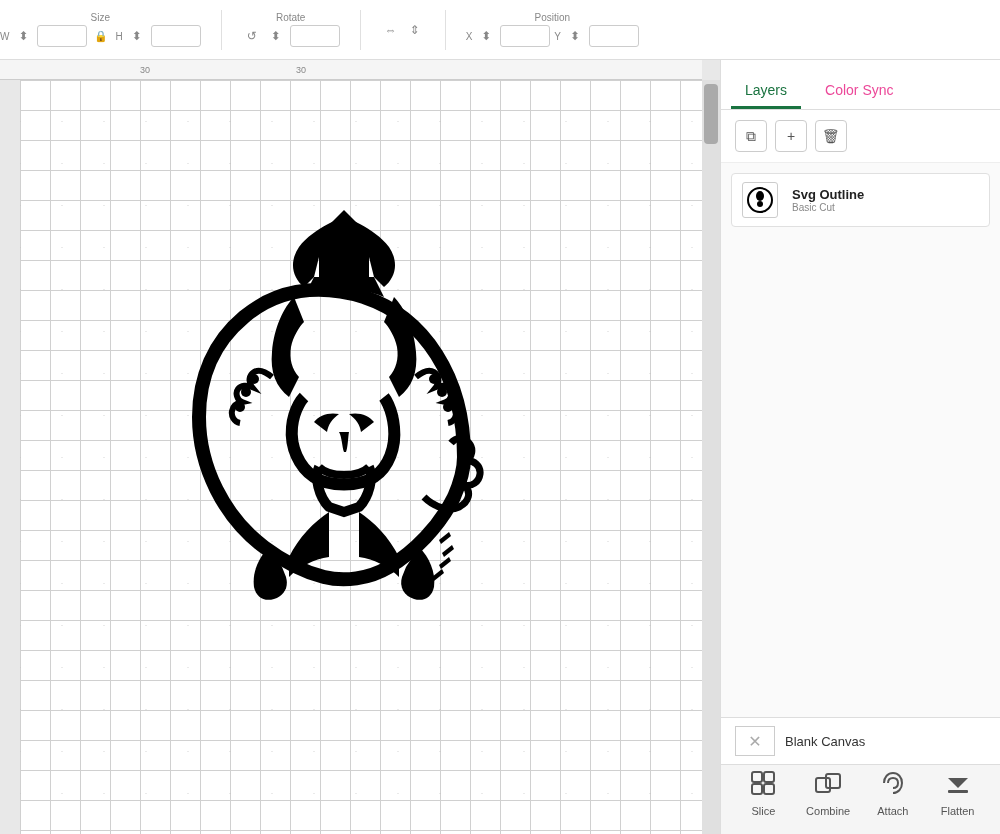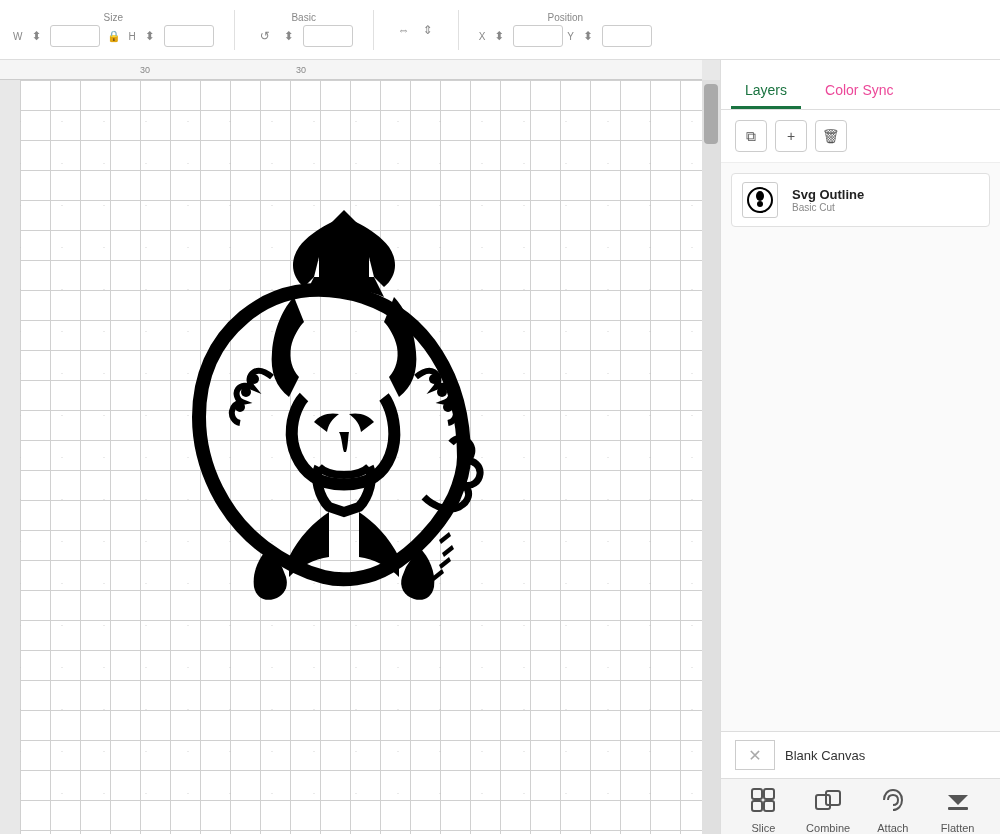--- a/index.html
+++ b/index.html
@@ -5,21 +5,21 @@
     * { box-sizing: border-box; margin: 0; padding: 0; }
     body { font-family: Arial, sans-serif; background: #f0f0f0; width: 1000px; height: 834px; overflow: hidden; display: flex; flex-direction: column; }
 
     
     .toolbar {
       height: 60px;
       background: #fff;
       border-bottom: 1px solid #ddd;
       display: flex;
       align-items: center;
-      padding: 0 13px;
+      padding: 0 0;
       gap: 20px;
       flex-shrink: 0;
     }
     .toolbar-group {
       display: flex;
       flex-direction: column;
       align-items: center;
       gap: 2px;
     }
     .toolbar-label {
@@ -270,25 +270,25 @@
       color: #aaa;
     }
     .canvas-label {
       font-size: 13px;
       color: #333;
       text-align: right;
     }
 
     
     .bottom-toolbar {
-      height: 56px;
+      height: 70px;
       background: #f5f5f5;
       border-top: 1px solid #ddd;
       display: flex;
-      align-items: flex-end;
+      align-items: flex-start;
       justify-content: space-around;
       padding: 0 10px;
     }
     .bottom-btn {
       display: flex;
       flex-direction: column;
       align-items: center;
       gap: 4px;
       cursor: pointer;
       min-width: 60px;
@@ -326,21 +326,21 @@
       <div class="toolbar-icon-btn lock-icon">🔒</div>
       <span class="toolbar-label">H</span>
       <div class="toolbar-icon-btn">⬍</div>
       <input class="toolbar-input" value="" placeholder="" style="">
     </div>
   </div>
 
   <div class="divider"></div>
 
   <div class="toolbar-group">
-    <div class="toolbar-label">Basic</div>
+    <div class="toolbar-label">Rotate</div>
     <div class="toolbar-inputs">
       <div class="toolbar-icon-btn">↺</div>
       <div class="toolbar-icon-btn">⬍</div>
       <input class="toolbar-input" value="" placeholder="" style="">
     </div>
   </div>
 
   <div class="divider"></div>
 
   <div class="toolbar-group">

